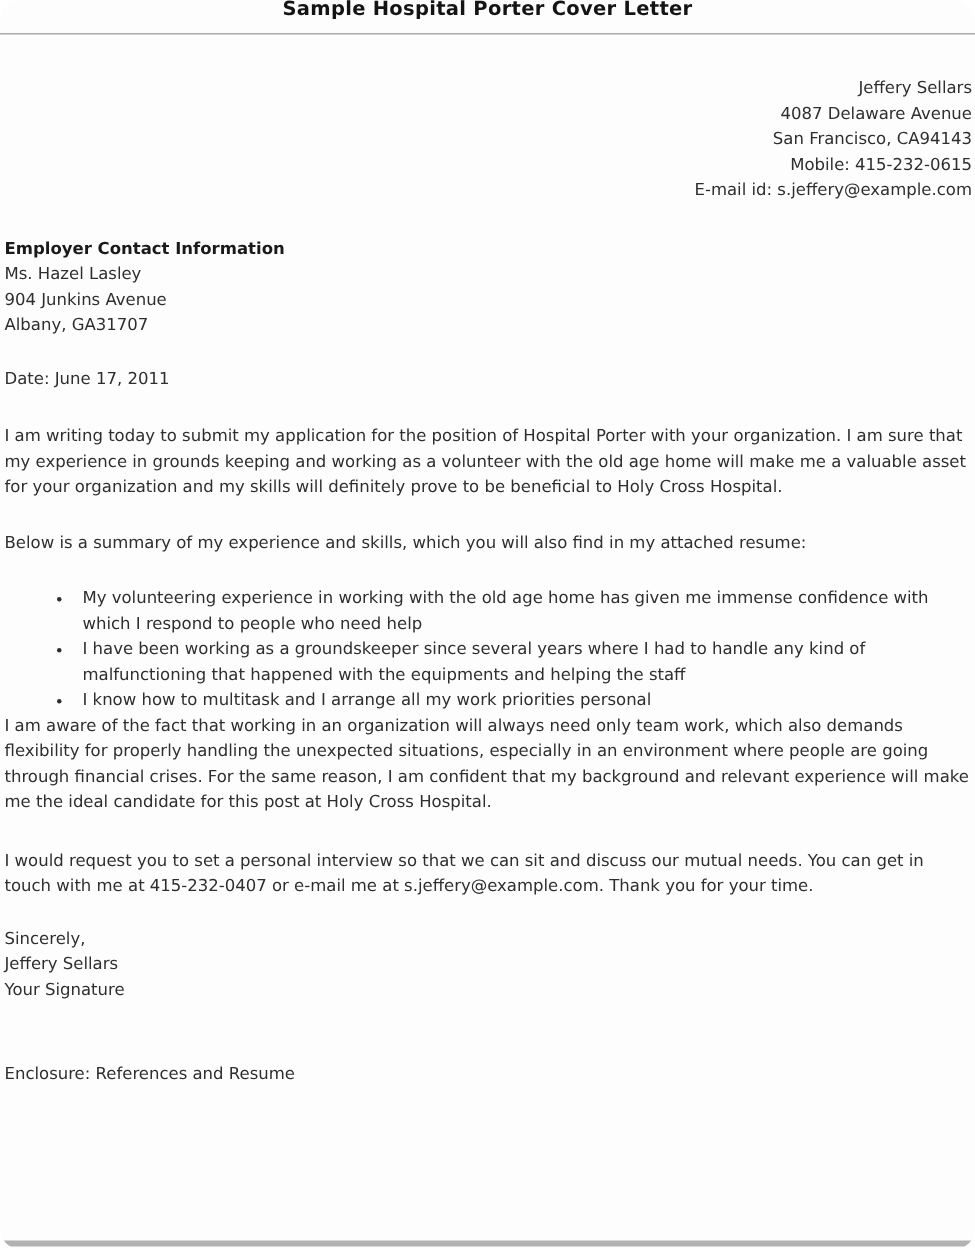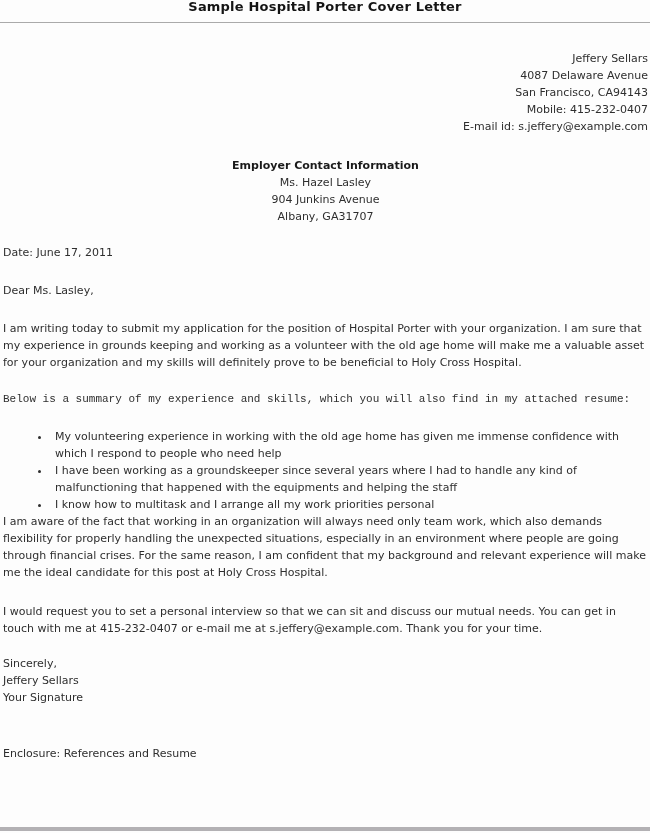--- a/index.html
+++ b/index.html
@@ -15,45 +15,46 @@
     position: relative;
     width: 650px;
     height: 833px;
     margin: 0;
     background: var(--background);
     overflow: hidden;
     font-family: "DejaVu Sans", "Liberation Sans", sans-serif;
     font-size: 11px;
     line-height: 17px;
     color: var(--text);
+    border-radius: 14px;
   }
   .doc-title {
     margin-top: -1px;
     font-size: 13px;
     line-height: 15px;
     font-weight: bold;
     text-align: center;
     color: var(--title);
     letter-spacing: 0.2px;
   }
   .top-rule {
     border: 0;
     border-top: 1px solid var(--rule);
     margin: 8px 0 0 0;
   }
   .content { padding: 0 2px 0 3px; }
 
   .sender { margin-top: 27px; text-align: right; }
-  .employer { margin-top: 22px; text-align: center; }
+  .employer { margin-top: 22px; text-align: left; }
   .block-heading { font-weight: bold; color: #1a1a1a; }
 
   .date-line   { margin-top: 19px; }
   .salutation  { margin-top: 21px; }
   .para-intro  { margin-top: 21px; }
-  .para-summary{ margin-top: 20px; font-family: Liberation Mono, monospace; }
+  .para-summary{ margin-top: 20px; }
   ul.bullets {
     margin: 20px 0 0 0;
     padding-left: 48px;
     list-style: disc outside;
   }
   ul.bullets li { padding-left: 4px; }
   .para-teamwork { }
   .para-closing  { margin-top: 22px; }
   .signature     { margin-top: 18px; }
   .enclosure     { margin-top: 39px; }
@@ -74,34 +75,33 @@
 
   <div class="doc-title">Sample Hospital Porter Cover Letter</div>
   <div class="top-rule"></div>
 
   <div class="content">
 
     <div class="sender">
       <div>Jeffery Sellars</div>
       <div>4087 Delaware Avenue</div>
       <div>San Francisco, CA94143</div>
-      <div>Mobile: 415-232-0407</div>
+      <div>Mobile: 415-232-0615</div>
       <div>E-mail id: s.jeffery@example.com</div>
     </div>
 
     <div class="employer">
       <div class="block-heading">Employer Contact Information</div>
       <div>Ms. Hazel Lasley</div>
       <div>904 Junkins Avenue</div>
       <div>Albany, GA31707</div>
     </div>
 
     <div class="date-line">Date: June 17, 2011</div>
 
-    <div class="salutation">Dear Ms. Lasley,</div>
 
     <div class="para-intro">I am writing today to submit my application for the position of Hospital Porter with your organization. I am sure that my experience in grounds keeping and working as a volunteer with the old age home will make me a valuable asset for your organization and my skills will definitely prove to be beneficial to Holy Cross Hospital.</div>
 
     <div class="para-summary">Below is a summary of my experience and skills, which you will also find in my attached resume:</div>
 
     <ul class="bullets">
       <li>My volunteering experience in working with the old age home has given me immense confidence with which I respond to people who need help</li>
       <li>I have been working as a groundskeeper since several years where I had to handle any kind of malfunctioning that happened with the equipments and helping the staff</li>
       <li>I know how to multitask and I arrange all my work priorities personal</li>
     </ul>

